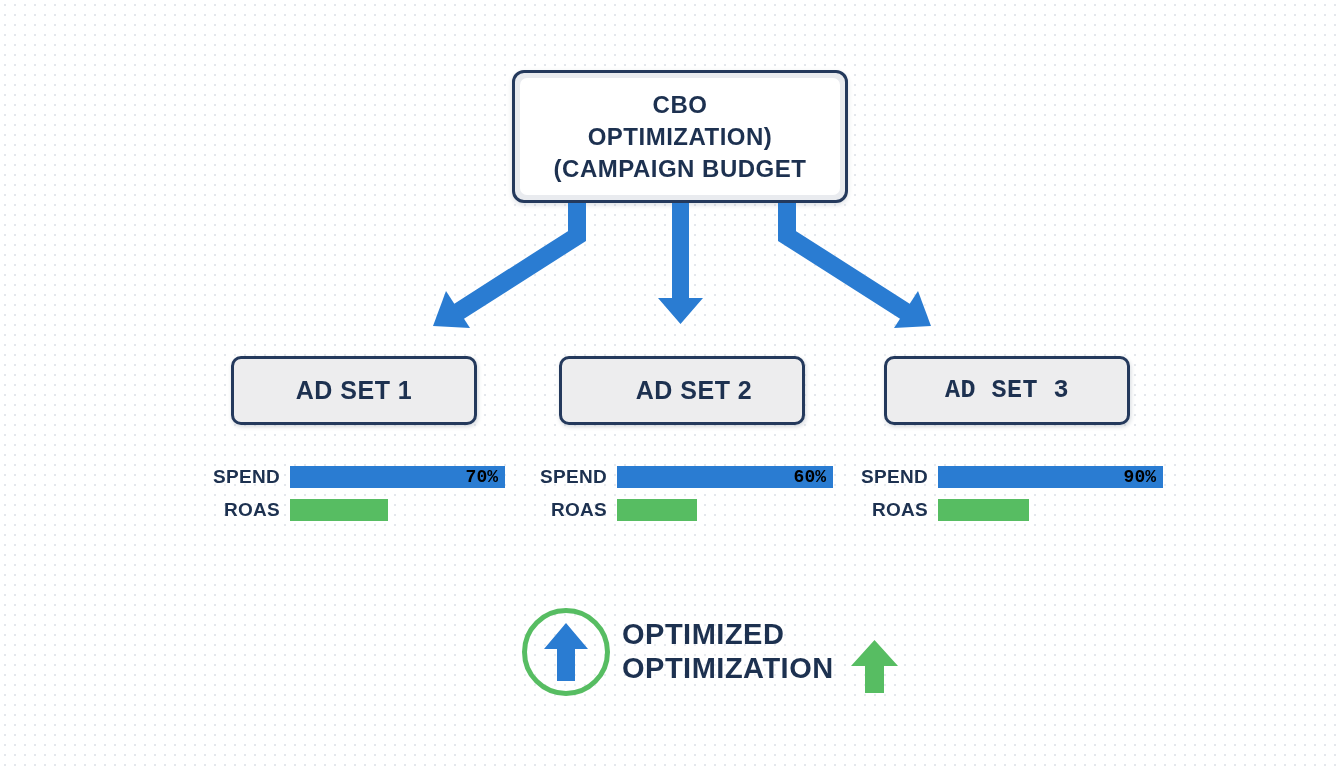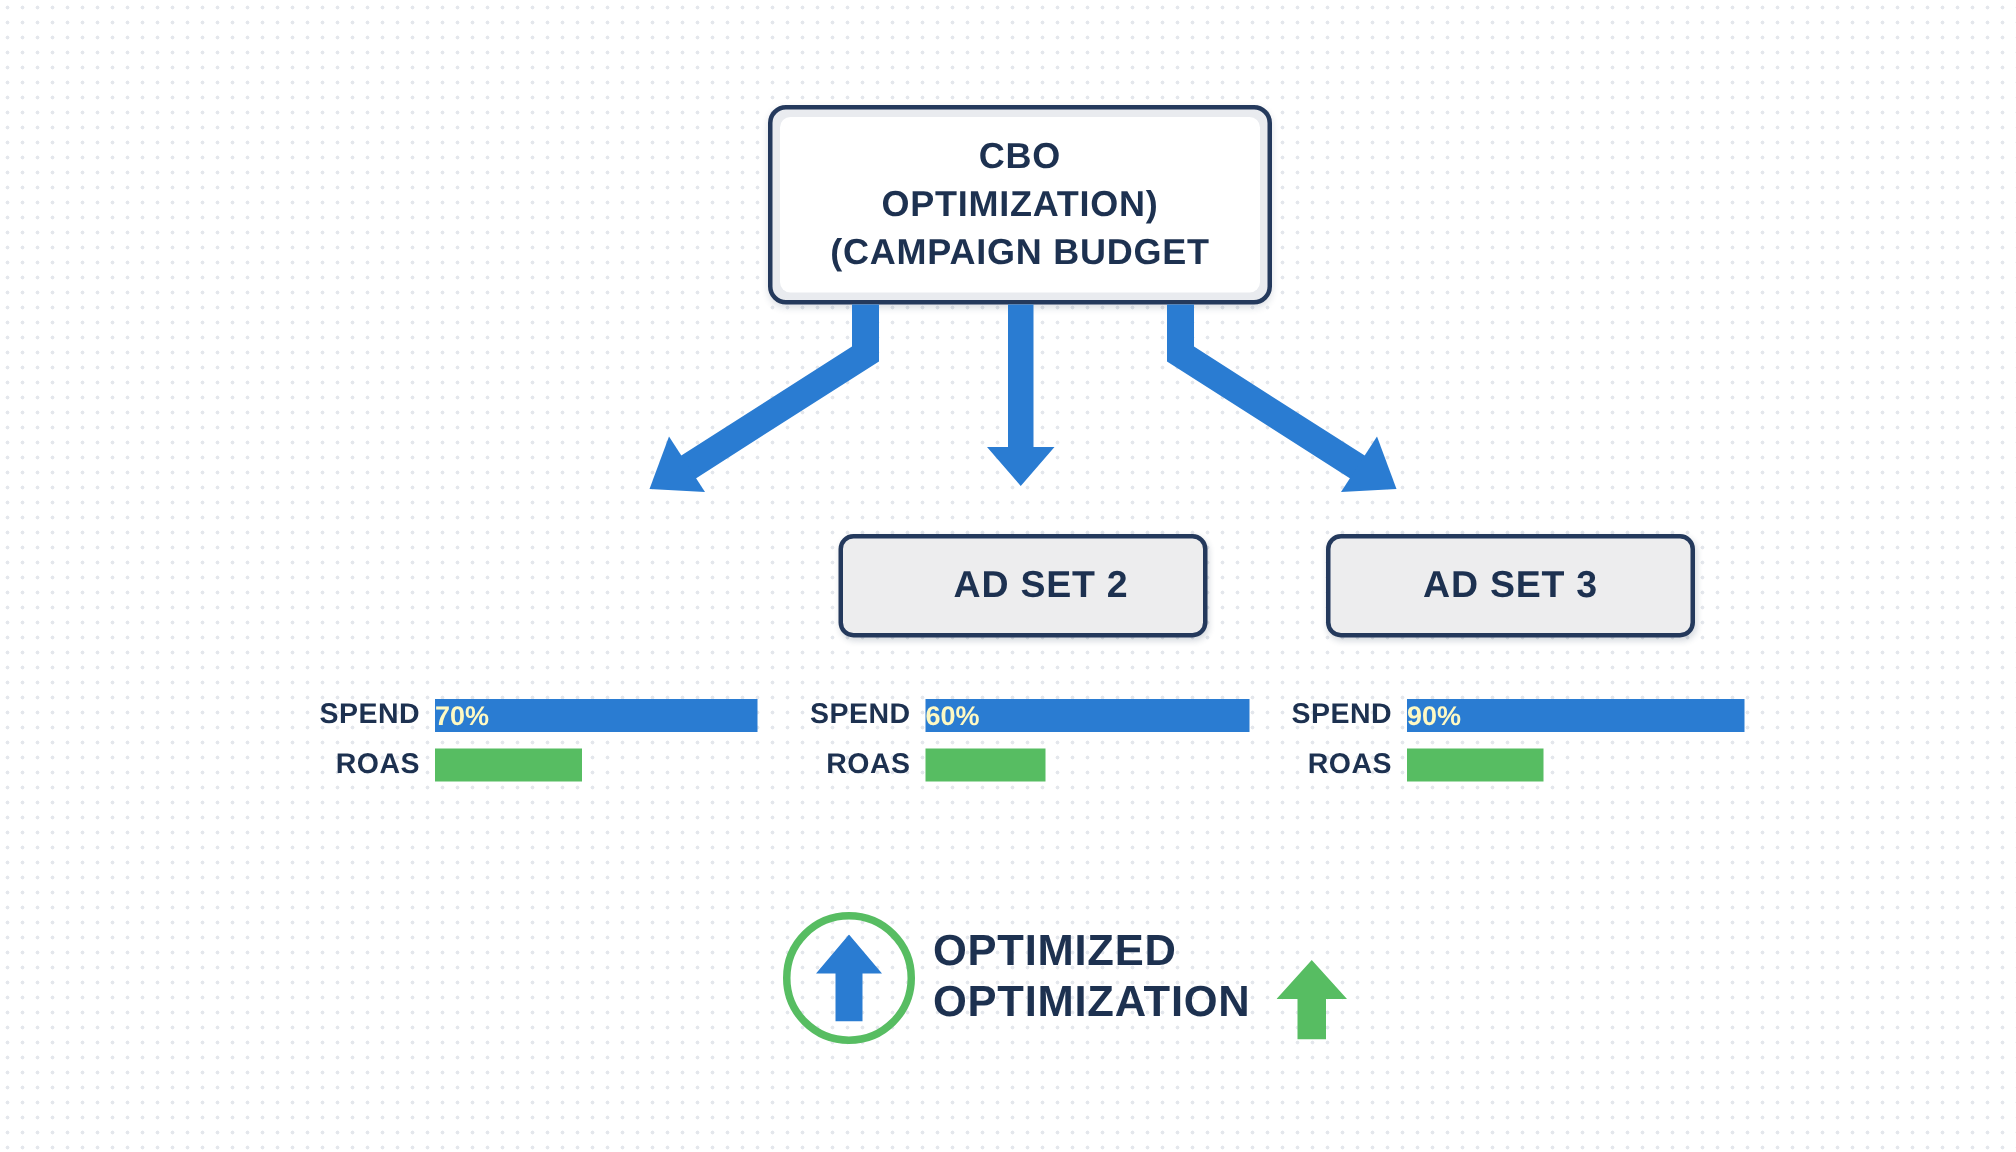--- a/index.html
+++ b/index.html
@@ -56,21 +56,21 @@
     border: 3px solid #24395c;
     border-radius: 10px;
     box-sizing: border-box;
     display: flex; align-items: center; justify-content: center;
     font-size: 25px; font-weight: bold;
     color: #1d3150; letter-spacing: 0.5px;
     box-shadow: 1px 2px 4px rgba(30,50,80,0.18);
   }
   .col1 .adset-box { left: 36px; }
   .col2 .adset-box { left: 37px; padding-left: 24px; }
-  .col3 .adset-box { left: 41px; }
+  .col3 .adset-box { left: 41px; font-family: Liberation Mono, monospace; }
 
   .bar-row {
     position: absolute; left: 0;
     height: 30px;
     display: flex; align-items: center;
   }
   .spend-row { top: 106px; }
   .roas-row  { top: 139px; }
 
   .bar-label {
@@ -80,24 +80,25 @@
     color: #1d3150; letter-spacing: 0.3px;
     flex: 0 0 85px;
   }
   .bar {
     height: 22px;
     margin-left: 10px;
     box-sizing: border-box;
   }
   .bar.spend {
     background: #2a7cd2;
-    color: #fef9c3;
+    color: #000000;
     font-size: 18px; font-weight: bold;
-    display: flex; align-items: center; justify-content: flex-start;
+    display: flex; align-items: center; justify-content: flex-end;
     padding-right: 7px;
+    font-family: Liberation Mono, monospace;
   }
   .bar.roas { background: #57bd62; }
 
   .col1 .bar.spend { width: 215px; }
   .col2 .bar.spend { width: 216px; }
   .col3 .bar.spend { width: 225px; }
   .col1 .bar.roas  { width: 98px; }
   .col2 .bar.roas  { width: 80px; }
   .col3 .bar.roas  { width: 91px; }
 
@@ -144,20 +145,23 @@
     <g>
       <polygon points="672,203 689,203 689,298 703,298 680.5,324 658,298 672,298" fill="#2a7cd2"></polygon>
     </g>
     <g>
       <path d="M787 203 L787 236 L906 312" fill="none" stroke="#2a7cd2" stroke-width="18"></path>
       <polygon points="931,326 894,328 918,291" fill="#2a7cd2"></polygon>
     </g>
   </svg>
 
   <div class="adset-col col1">
+    <div class="adset-box">
+      <span>AD SET 1</span>
+    </div>
     <div class="bar-row spend-row">
       <span class="bar-label">SPEND</span>
       <div class="bar spend">
         <span>70%</span>
       </div>
     </div>
     <div class="bar-row roas-row">
       <span class="bar-label">ROAS</span>
       <div class="bar roas"></div>
     </div>

